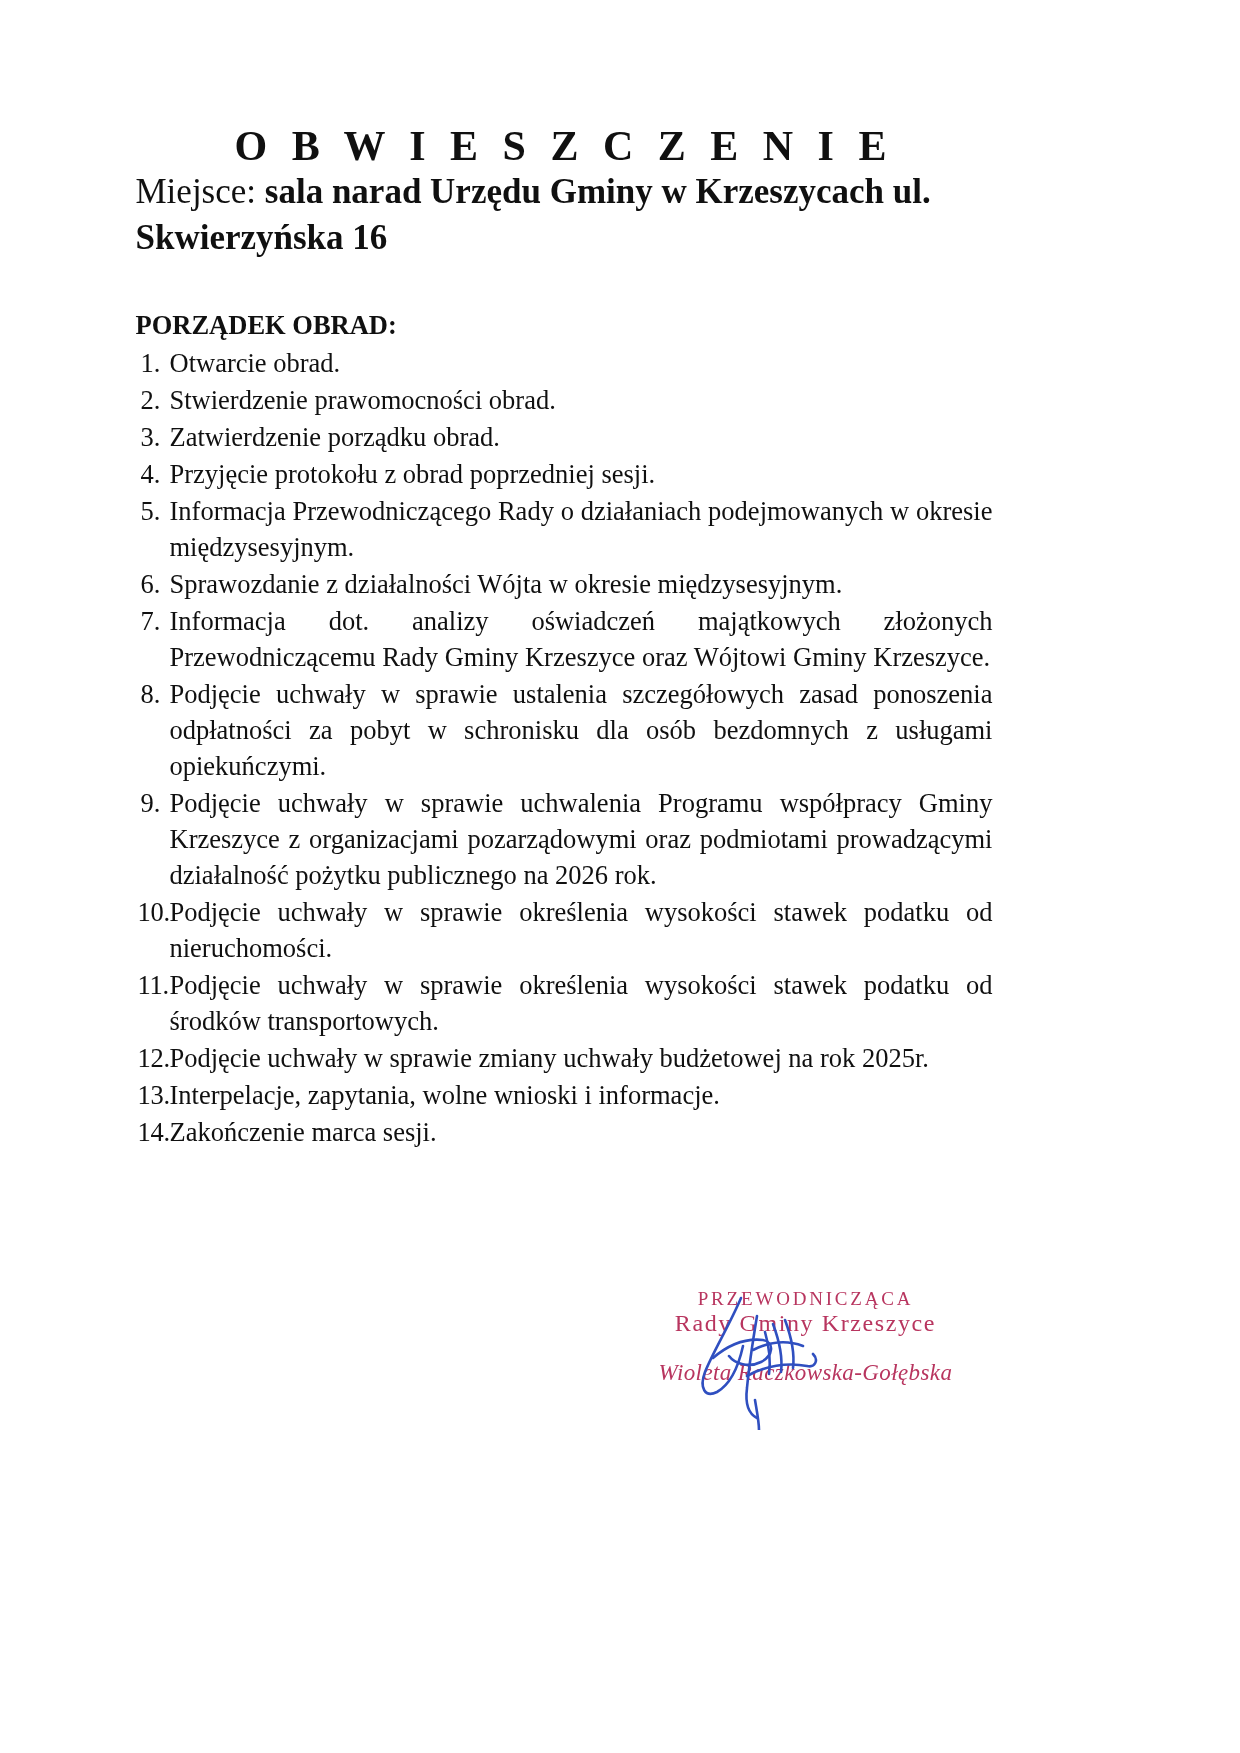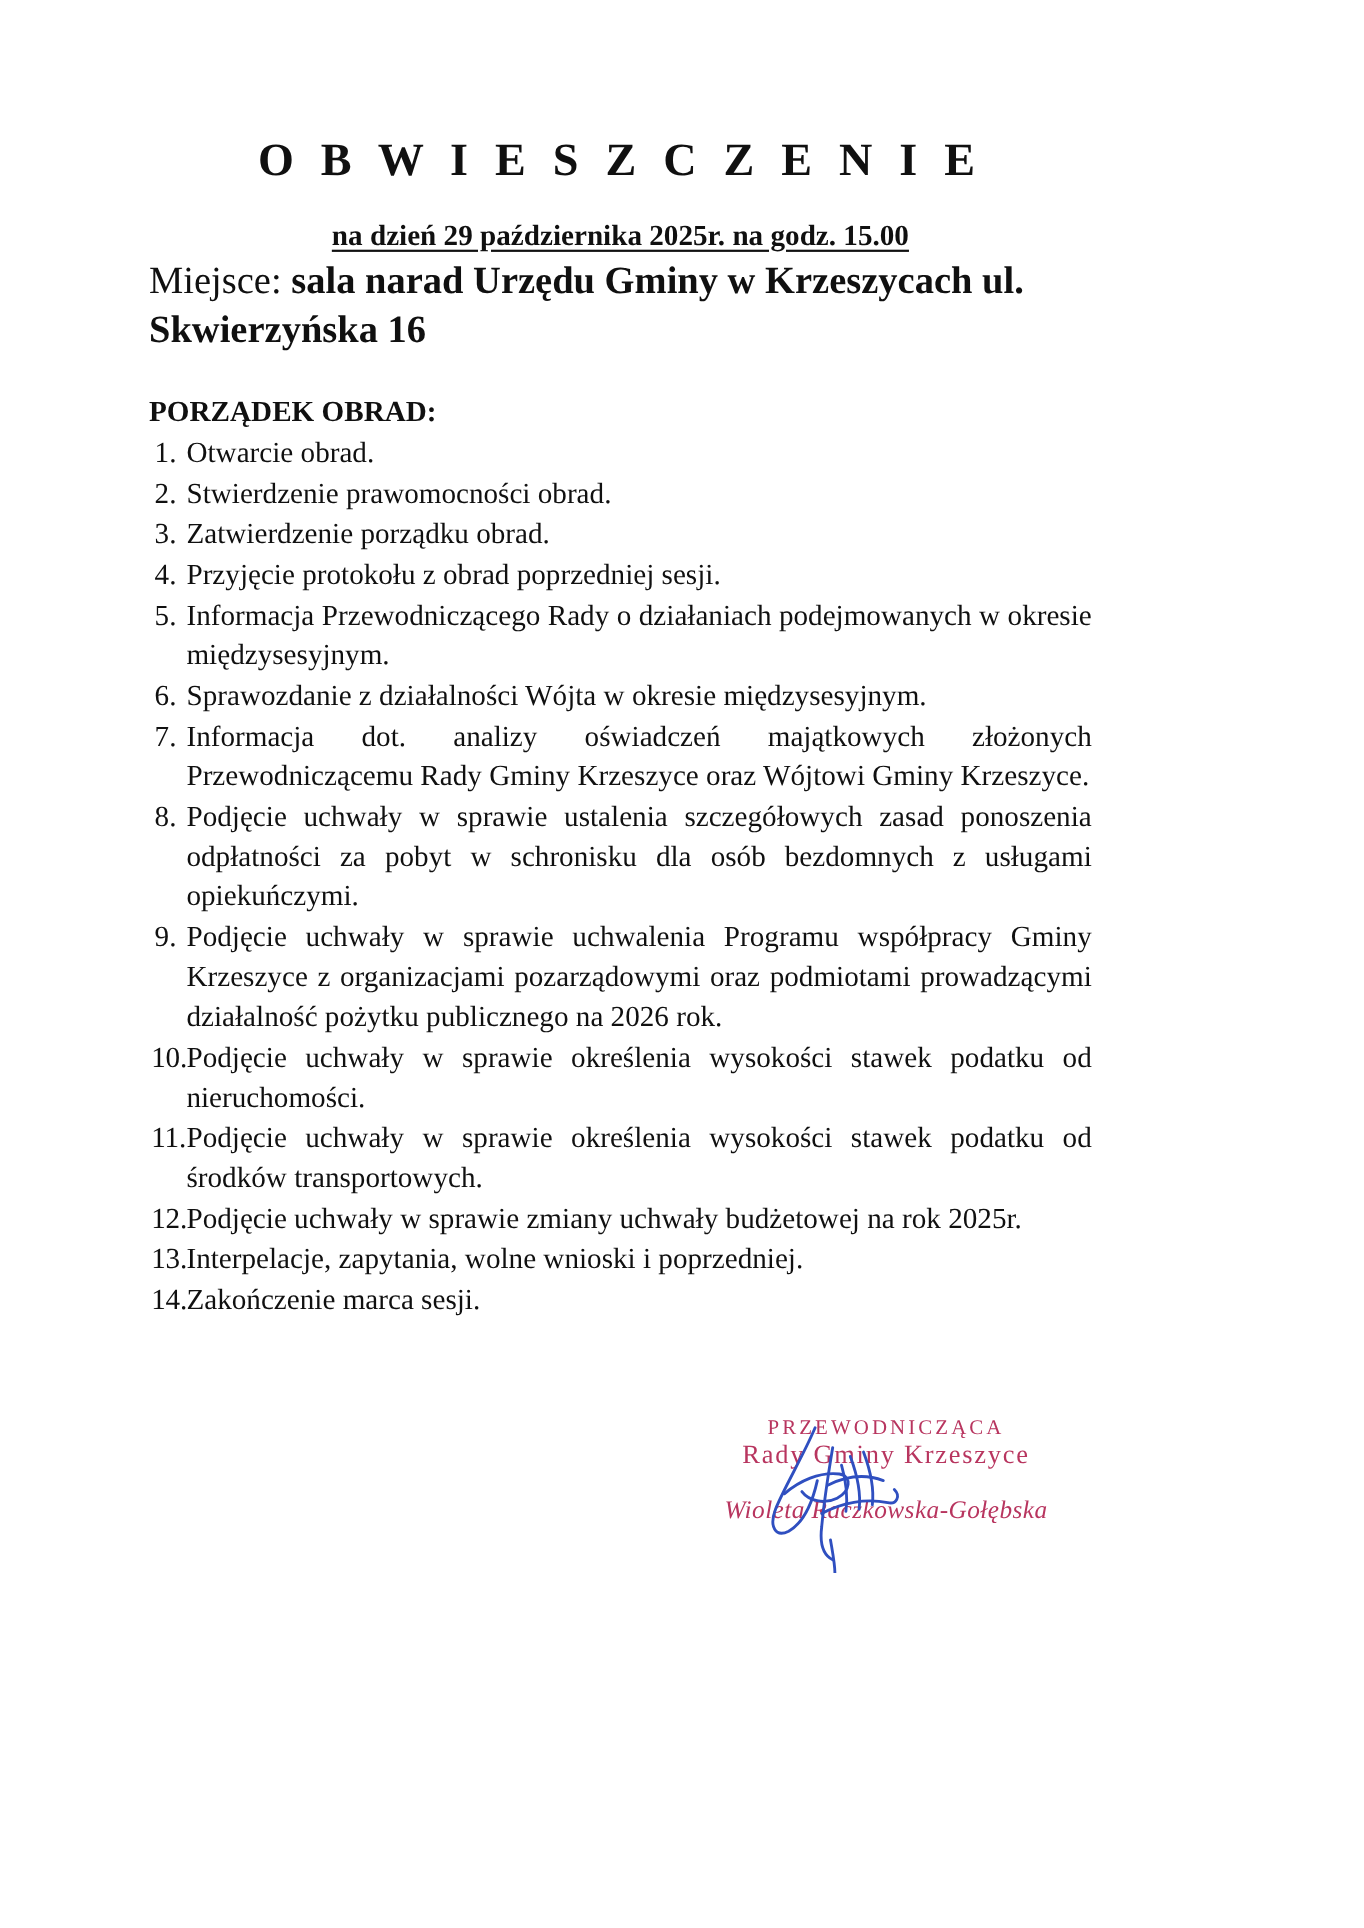--- a/index.html
+++ b/index.html
@@ -63,21 +63,21 @@
   
   .venue {
     font-size: 35px;
     line-height: 1.3;
   }
   .venue .venue-label { font-weight: normal; }
   .venue .venue-value { font-weight: bold; }
 
   
   .agenda-heading {
-    margin-top: 34px;
+    margin-top: 48px;
     font-size: 26.5px;
     font-weight: bold;
     line-height: 1.3;
   }
   .agenda-list {
     margin: 2px 0 0 0;
     padding: 0;
     list-style: none;
   }
   .agenda-item {
@@ -146,23 +146,20 @@
 </style>
 </head>
 <body>
 
 <div class="page">
   <div class="content">
 
     <div class="doc-title">O B W I E S Z C Z E N I E</div>
 
 
-    <div class="date-line">
-      <span class="u">na dzień 29 października 2025r. na godz. 15.00</span>
-    </div>
 
     <div class="venue">
       <span class="venue-label">Miejsce: </span><span class="venue-value">sala narad Urzędu Gminy w Krzeszycach ul. Skwierzyńska 16</span>
     </div>
 
     <div class="agenda-heading">PORZĄDEK OBRAD:</div>
 
     <ol class="agenda-list" id="agenda-list">
         <li class="agenda-item single">
           <span class="num">1.</span>
@@ -207,21 +204,21 @@
         <li class="agenda-item double">
           <span class="num">11.</span>
           <span class="body">Podjęcie uchwały w sprawie określenia wysokości stawek podatku od środków transportowych.</span>
         </li>
         <li class="agenda-item double">
           <span class="num">12.</span>
           <span class="body">Podjęcie uchwały w sprawie zmiany uchwały budżetowej na rok 2025r.</span>
         </li>
         <li class="agenda-item double">
           <span class="num">13.</span>
-          <span class="body">Interpelacje, zapytania, wolne wnioski i poprzedniej.</span>
+          <span class="body">Interpelacje, zapytania, wolne wnioski i informacje.</span>
         </li>
         <li class="agenda-item double">
           <span class="num">14.</span>
           <span class="body">Zakończenie marca sesji.</span>
         </li>
       </ol>
 
   </div>
 
   <div class="sign-block">

